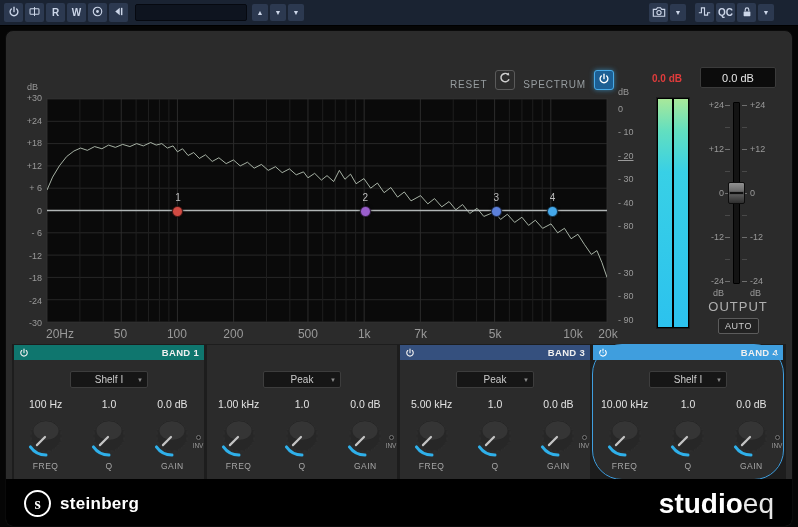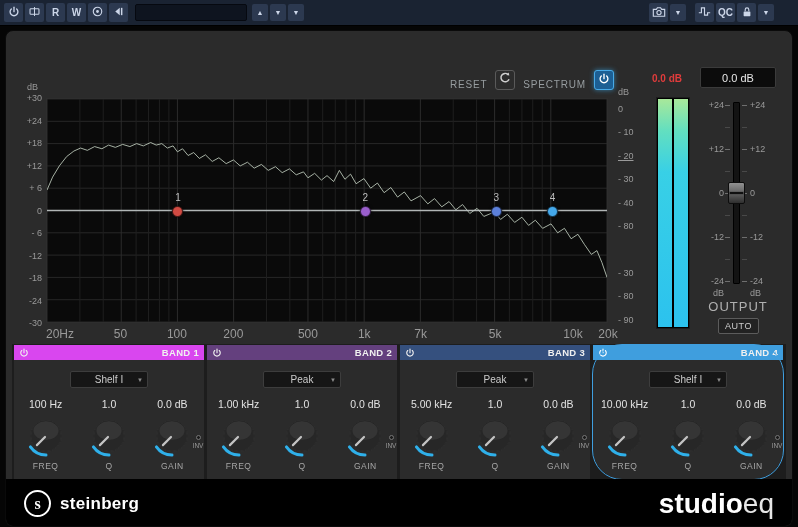--- a/index.html
+++ b/index.html
@@ -303,21 +303,21 @@
     <div class="fader-track"></div>
     <div class="fader-handle"></div>
     <div class="db-under-left">dB</div>
     <div class="db-under-right">dB</div>
     <div class="output-label">OUTPUT</div>
     <div class="auto-btn">AUTO</div>
 
     <div class="bands-bg"></div>
 
     <div class="band b1">
-      <div class="band-header" style="background: #d946ef;">
+      <div class="band-header" style="background: #0f766e;">
         <span class="pwr">
             <svg width="10" height="10" viewBox="0 0 16 16">
               <line x1="8" y1="1.5" x2="8" y2="7.5" stroke="#f0f0f0" stroke-width="1.8" stroke-linecap="round"></line>
               <path d="M4.4 4 a5.2 5.2 0 1 0 7.2 0" fill="none" stroke="#f0f0f0" stroke-width="1.8" stroke-linecap="round"></path>
             </svg>
           </span>
         <span class="band-title">BAND 1</span>
       </div>
       <div class="band-type">
         <span>Shelf I</span>
@@ -354,29 +354,20 @@
         <div class="inv-label">INV</div>
       </div>
       <div class="klabels">
         <span>FREQ</span>
         <span>Q</span>
         <span>GAIN</span>
       </div>
     </div>
 
     <div class="band b2">
-      <div class="band-header" style="background: rgb(100, 64, 126);">
-        <span class="pwr">
-            <svg width="10" height="10" viewBox="0 0 16 16">
-              <line x1="8" y1="1.5" x2="8" y2="7.5" stroke="#f0f0f0" stroke-width="1.8" stroke-linecap="round"></line>
-              <path d="M4.4 4 a5.2 5.2 0 1 0 7.2 0" fill="none" stroke="#f0f0f0" stroke-width="1.8" stroke-linecap="round"></path>
-            </svg>
-          </span>
-        <span class="band-title">BAND 2</span>
-      </div>
       <div class="band-type">
         <span>Peak</span>
         <span class="dd-arrow">▼</span>
       </div>
       <div class="vals">
         <span class="val">1.00 kHz</span>
         <span class="val">1.0</span>
         <span class="val">0.0 dB</span>
       </div>
       <div class="knob k1"><svg width="44" height="44" viewBox="0 0 44 44">

